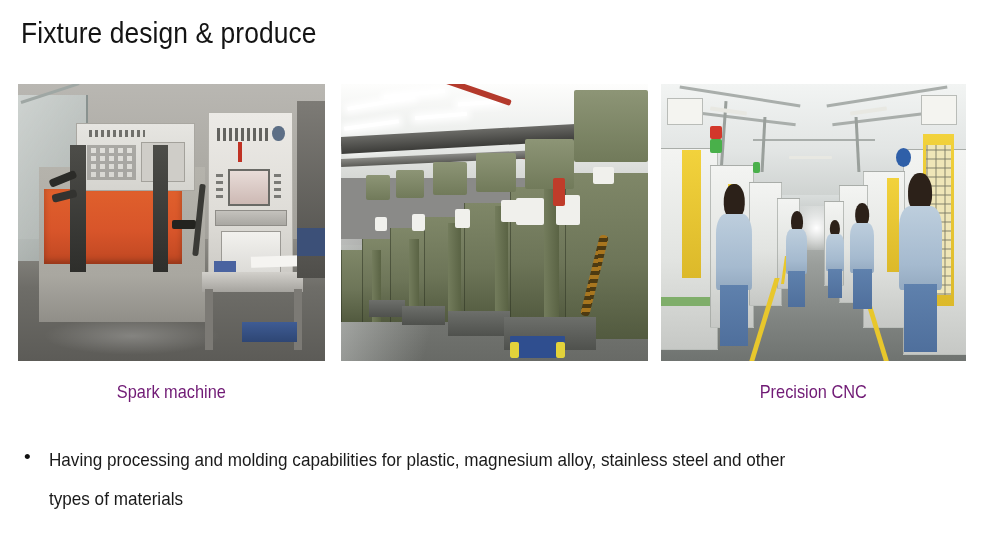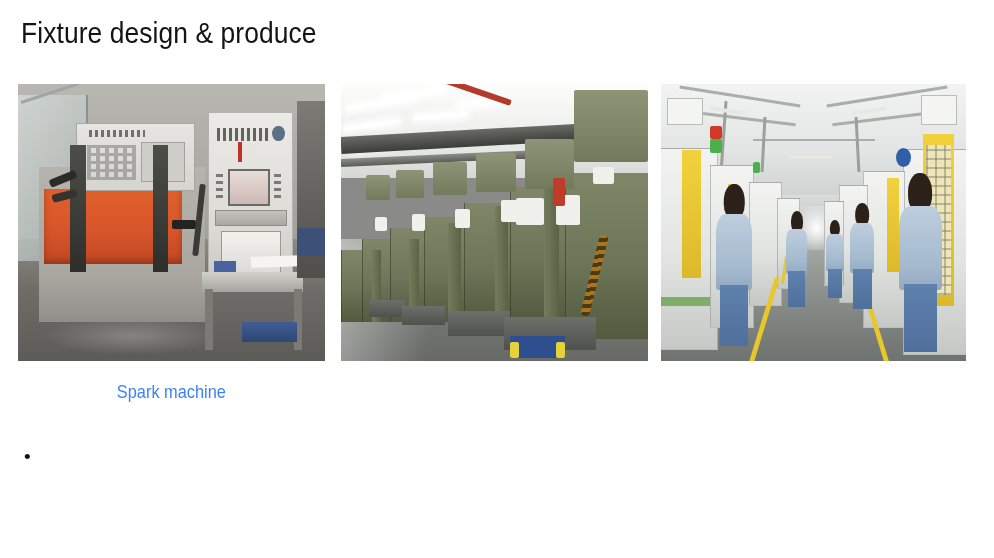--- a/index.html
+++ b/index.html
@@ -341,21 +341,21 @@
     position: absolute; background: #9aa09c;
   }
 
   
   .caption {
     position: absolute;
     top: 380px;
     height: 24px;
     line-height: 24px;
     font-size: 19px;
-    color: #3b82f6;
+    color: #701a75;
     text-align: center;
     white-space: nowrap;
   }
   .caption span {
     display: inline-block;
     transform: scaleX(0.86);
   }
   .cap1 { left: 18px;  width: 307px; }
   .cap2 { left: 341px; width: 307px; }
   .cap3 { left: 661px; width: 305px; }
@@ -594,20 +594,26 @@
           <div class="p3-shirt"></div>
           <div class="p3-pants"></div>
         </div>
       </div>
     </div>
   </div>
 
   <div class="caption cap1">
     <span>Spark machine</span>
   </div>
+  <div class="caption cap3">
+    <span>Precision CNC</span>
+  </div>
 
   <div class="bullet-block">
     <div class="bullet-row">
       <div class="bullet-dot">•</div>
+      <div class="bullet-text">
+        <span>Having processing and molding capabilities for plastic, magnesium alloy, stainless steel and other types of materials</span>
+      </div>
     </div>
   </div>
 
 </div>
 
 </body></html>

